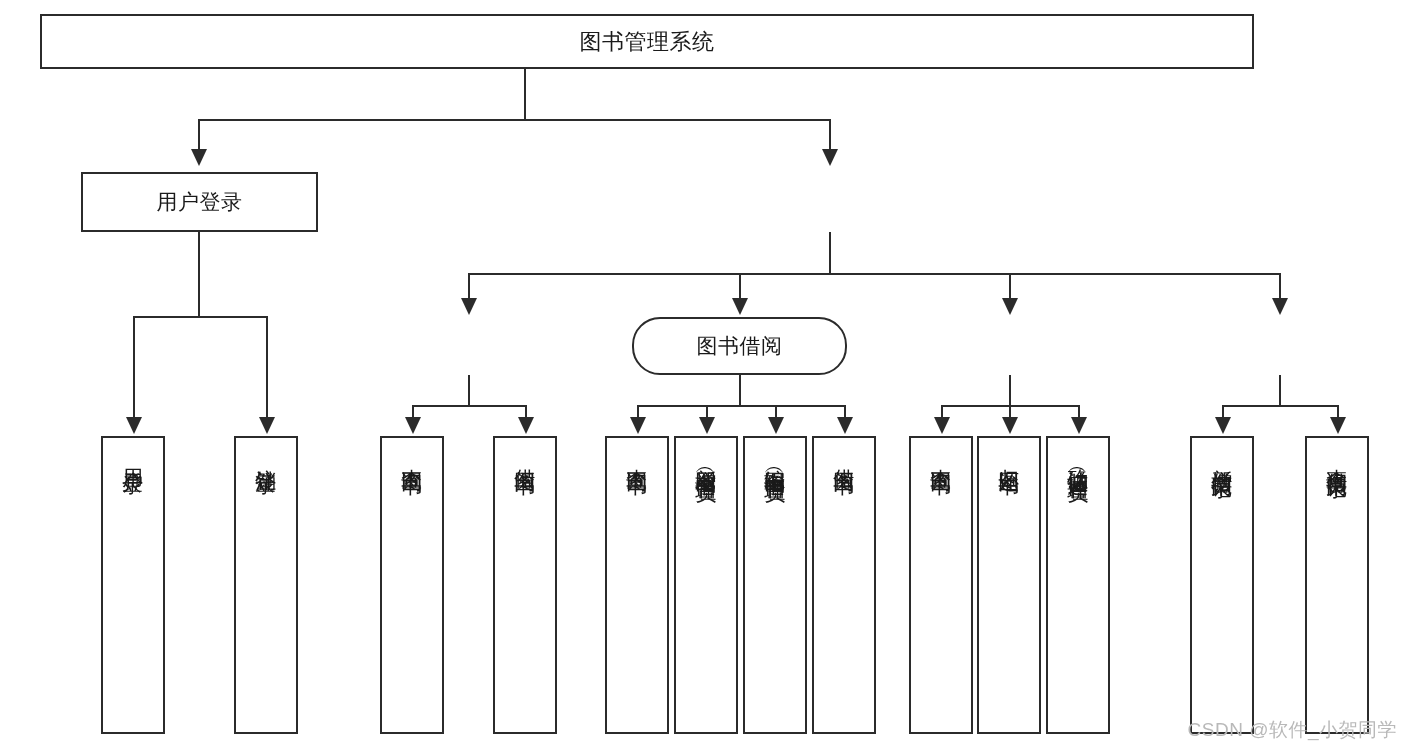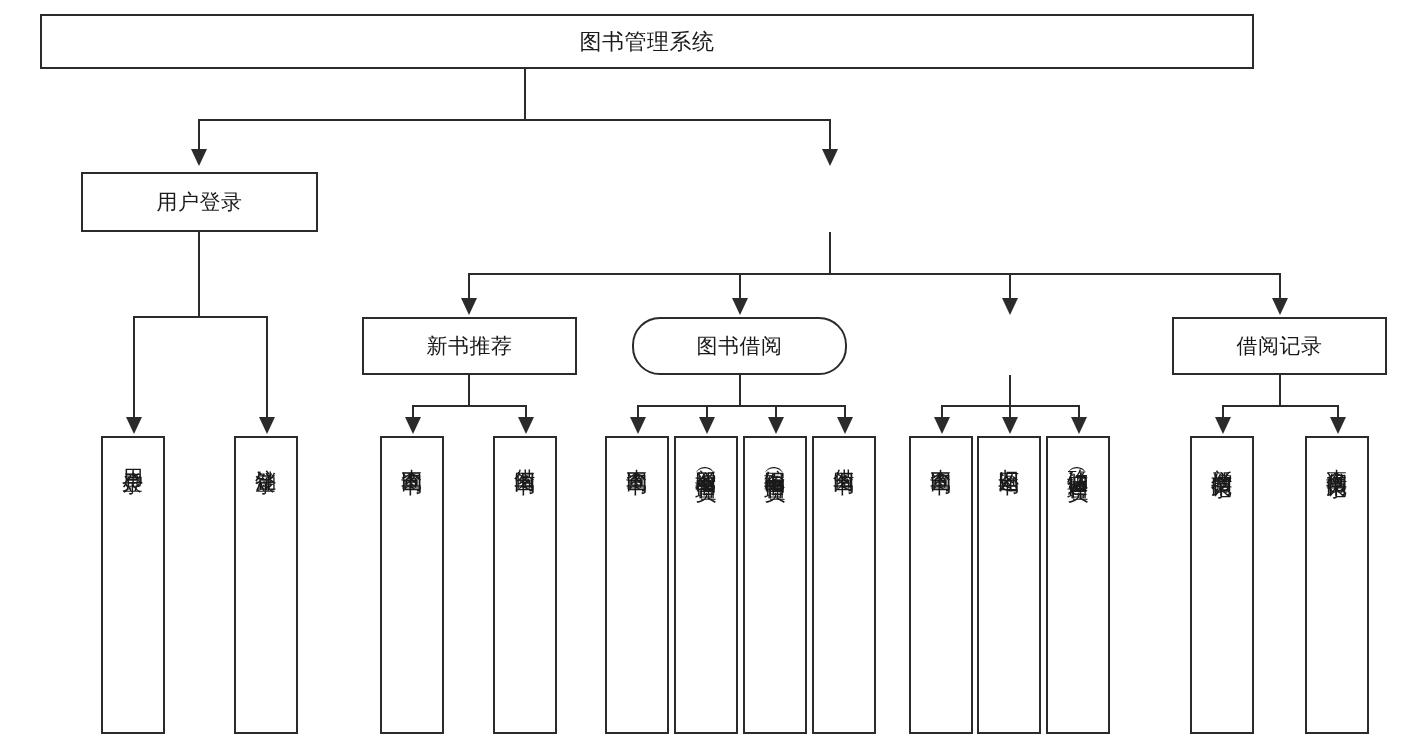--- a/index.html
+++ b/index.html
@@ -115,28 +115,22 @@
   <div class="edge h" style="left:468px; top:273px; width:811px;"></div>
   <div class="edge v" style="left:468px; top:273px; height:27px;"></div>
   <div class="arrow" style="left:461px; top:298px;"></div>
   <div class="edge v" style="left:739px; top:273px; height:27px;"></div>
   <div class="arrow" style="left:732px; top:298px;"></div>
   <div class="edge v" style="left:1009px; top:273px; height:27px;"></div>
   <div class="arrow" style="left:1002px; top:298px;"></div>
   <div class="edge v" style="left:1279px; top:273px; height:27px;"></div>
   <div class="arrow" style="left:1272px; top:298px;"></div>
 
-  <div class="node" style="left:362px; top:317px; width:215px; height:58px;">
-    <span class="label">新书推荐</span>
-  </div>
   <div class="node" style="left:632px; top:317px; width:215px; height:58px;border-radius:28px;">
     <span class="label">图书借阅</span>
-  </div>
-  <div class="node" style="left:1172px; top:317px; width:215px; height:58px;">
-    <span class="label">借阅记录</span>
   </div>
 
   <div class="edge v" style="left:468px; top:375px; height:31px;"></div>
   <div class="edge h" style="left:412px; top:405px; width:113px;"></div>
   <div class="edge v" style="left:412px; top:405px; height:14px;"></div>
   <div class="arrow" style="left:405px; top:417px;"></div>
   <div class="edge v" style="left:525px; top:405px; height:14px;"></div>
   <div class="arrow" style="left:518px; top:417px;"></div>
 
   <div class="edge v" style="left:739px; top:375px; height:31px;"></div>
@@ -203,14 +197,15 @@
     <span class="label">确认归还（管理员）</span>
   </div>
 
   <div class="node leaf" style="left:1190px; top:436px; width:64px; height:298px;">
     <span class="label">新增借阅记录</span>
   </div>
   <div class="node leaf" style="left:1305px; top:436px; width:64px; height:298px;">
     <span class="label">查询借阅记录</span>
   </div>
 
+  <div id="watermark">CSDN @软件_小贺同学</div>
 
 </div>
 
 </body></html>

